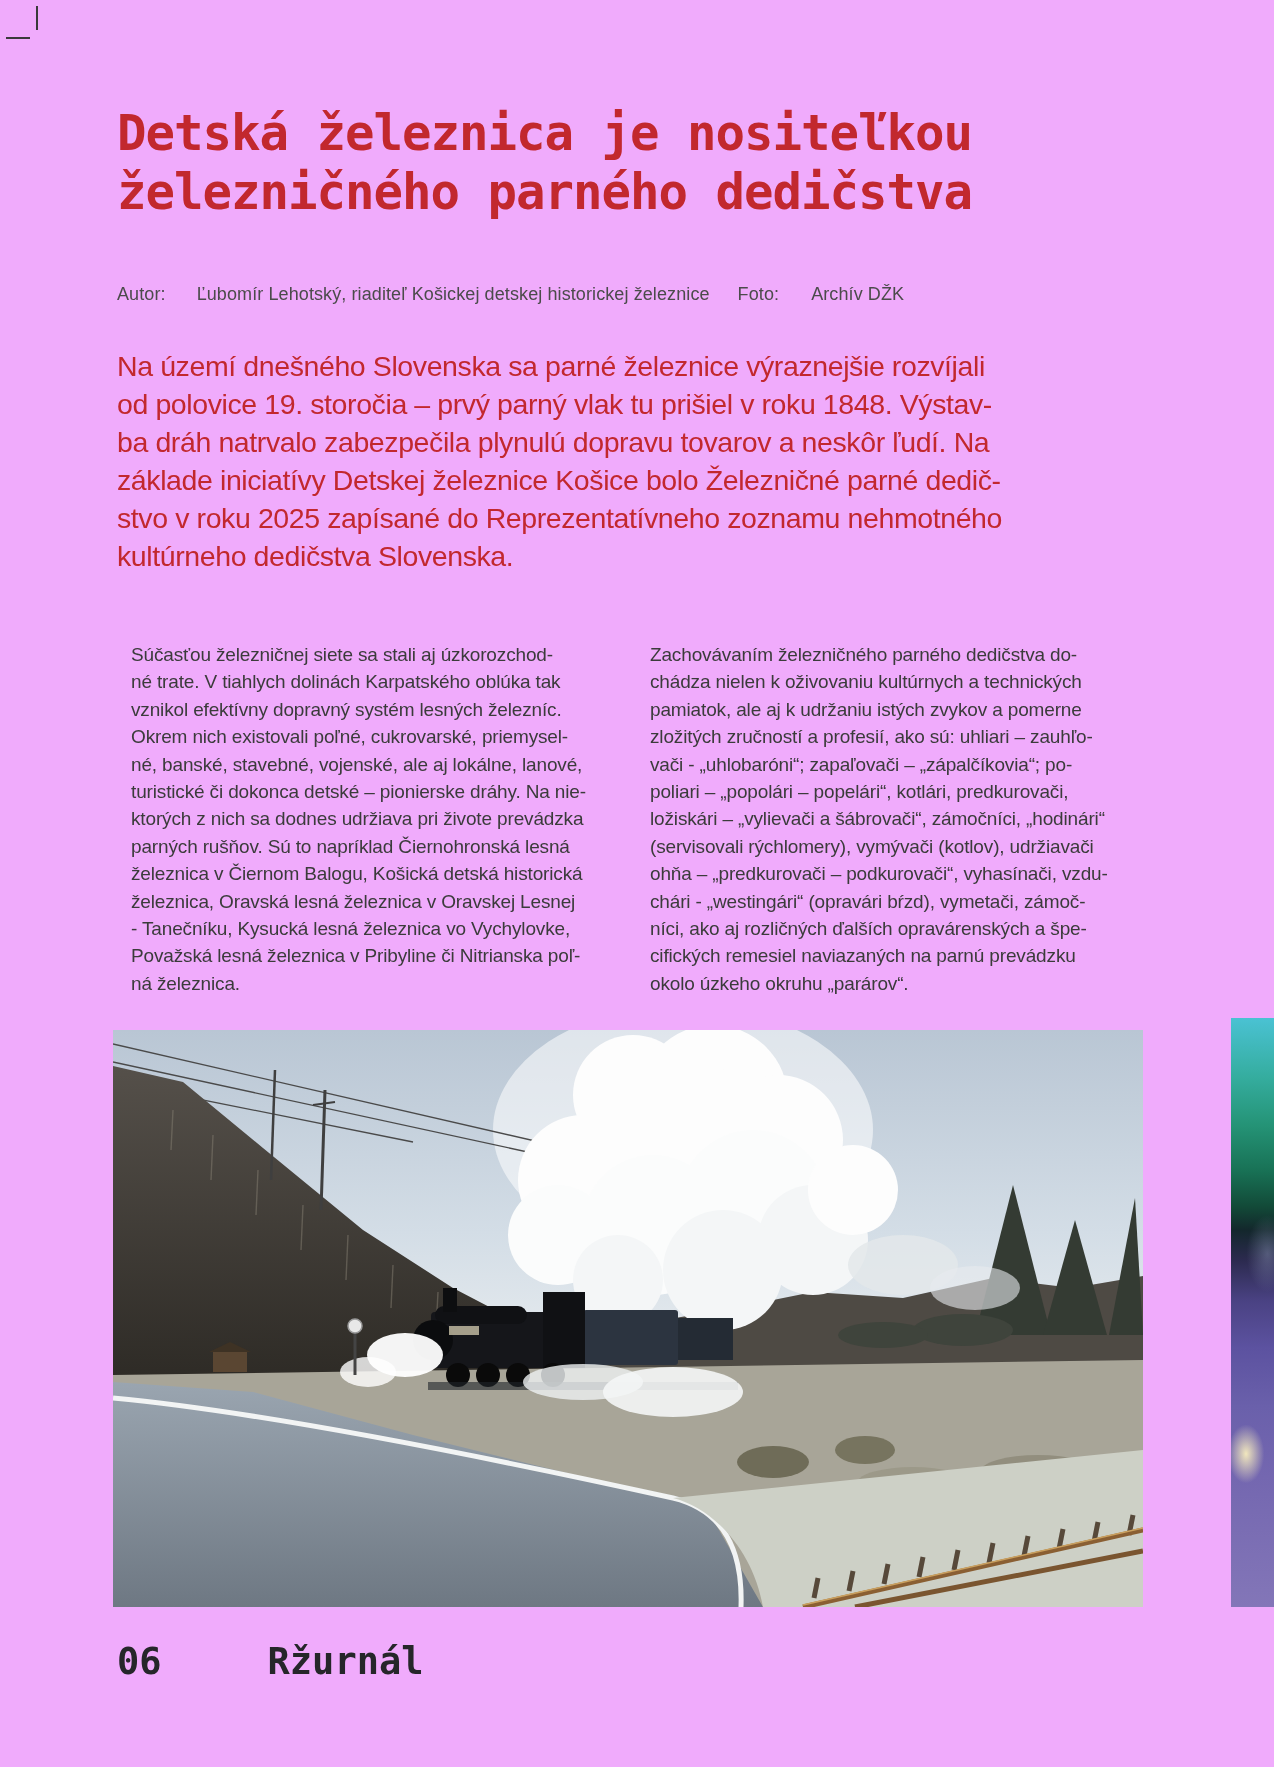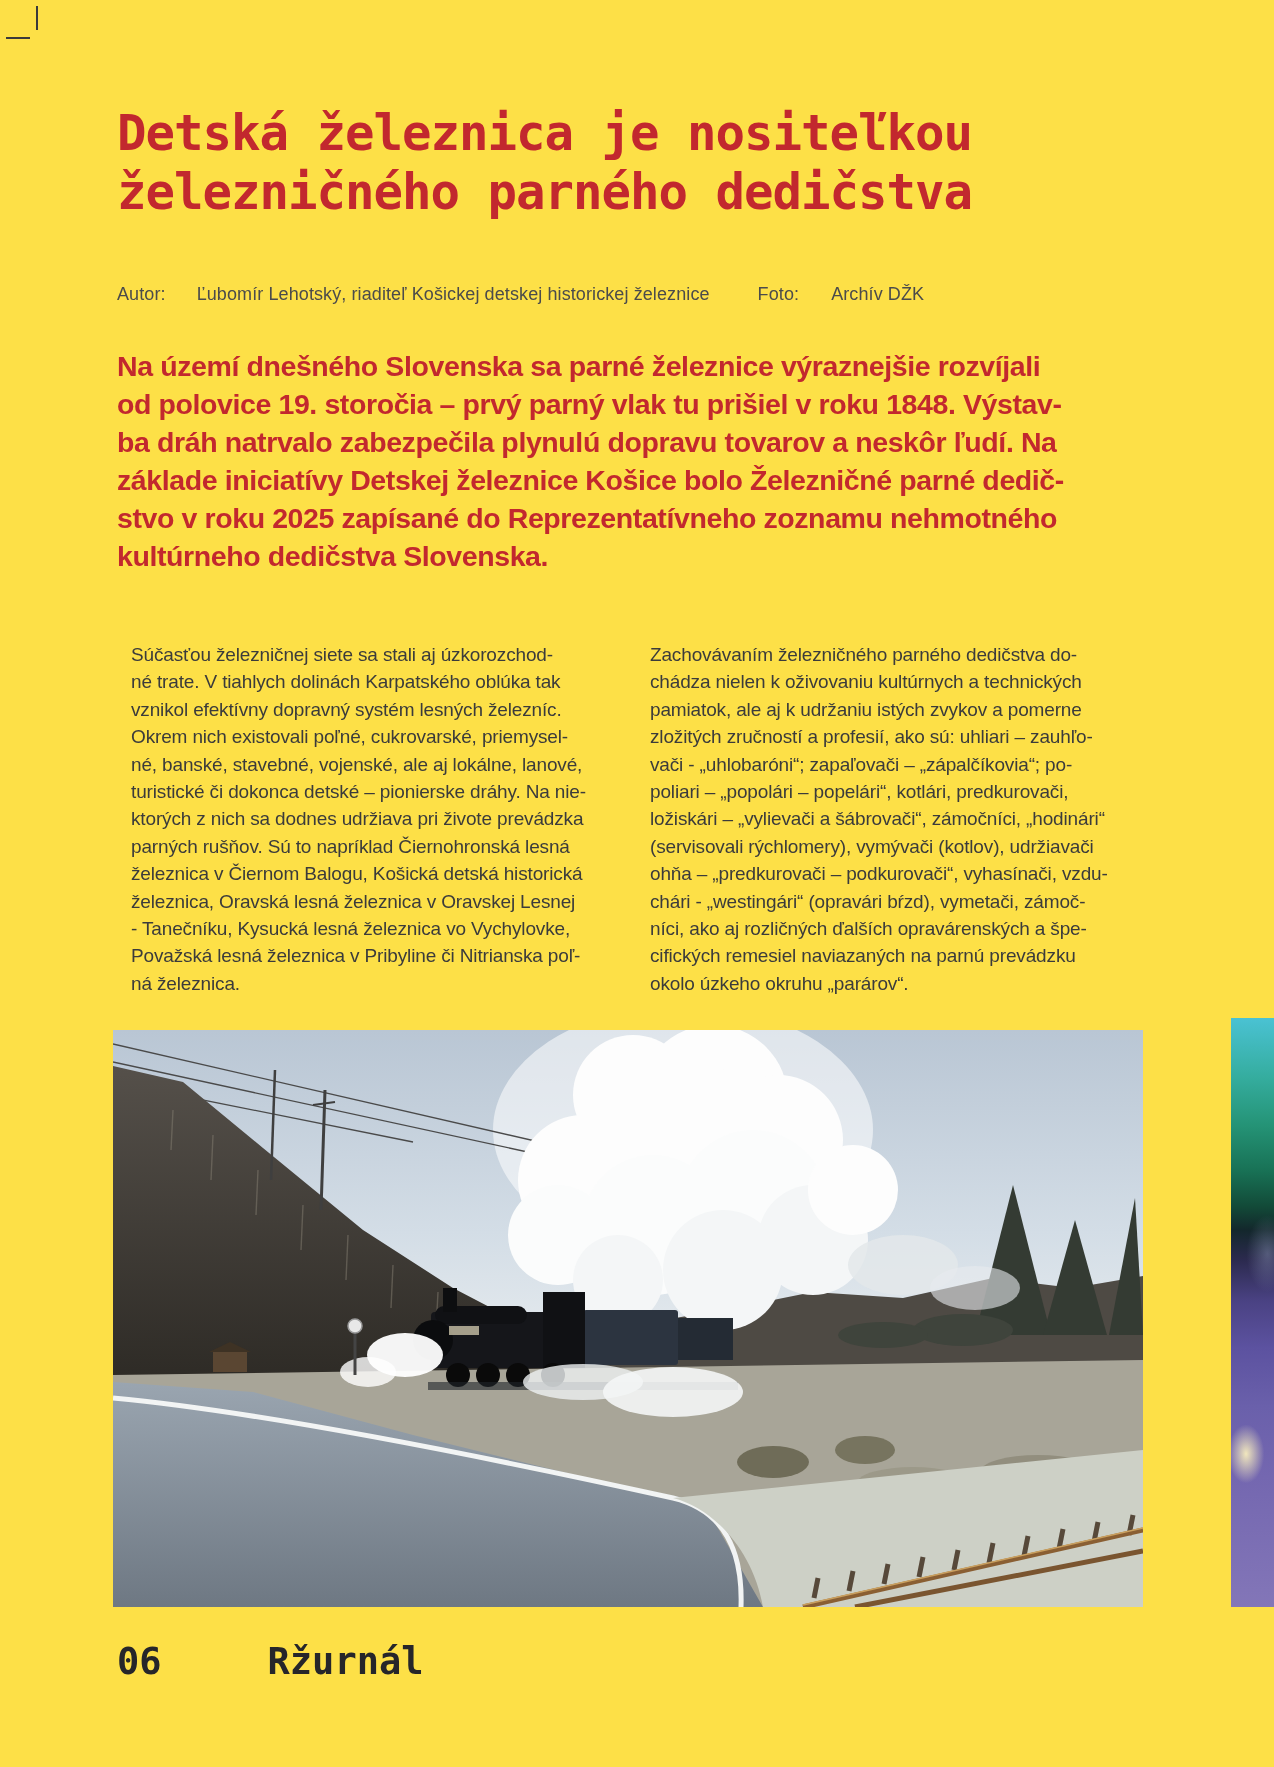--- a/index.html
+++ b/index.html
@@ -1,35 +1,35 @@
 <!DOCTYPE html>
 <html style="--accent: #c2282e; --body_text: #3b3b3b; --byline_text: #4b4b4b; --footer_text: #26262a; --strip_top: #4ac2d3; --strip_middle: #124a38; --strip_bottom: #7467b0;"><head>
 <meta charset="utf-8">
 <style>
   html,body{margin:0;padding:0;background:#ffffff;}
-  .page{position:relative;width:1274px;height:1767px;background:#fde047;overflow:hidden;
+  .page{position:relative;width:1274px;height:1767px;background:#f0abfc;overflow:hidden;
         font-family:"Liberation Sans", sans-serif;}
 
   .crop-mark{position:absolute;background:#3a3a3a;}
   .crop-mark.v{left:36px;top:6px;width:2px;height:24px;}
   .crop-mark.h{left:6px;top:37px;width:24px;height:2px;}
 
   .title{position:absolute;left:117px;top:104px;margin:0;
          font-family:"DejaVu Sans Mono", monospace;font-weight:bold;
          font-size:49px;line-height:59px;letter-spacing:-1px;color:var(--accent);}
   .title-line{white-space:nowrap;}
 
   .byline{position:absolute;left:117px;top:284px;font-size:18px;color:var(--byline_text);
           letter-spacing:.1px;white-space:nowrap;}
   .byline .b-author{margin-left:31px;}
-  .byline .b-photo-label{margin-left:48px;}
+  .byline .b-photo-label{margin-left:28px;}
   .byline .b-photo{margin-left:32px;}
 
   .lead{position:absolute;left:117px;top:347px;color:var(--accent);
-        font-weight:bold;font-size:28.5px;line-height:38px;letter-spacing:-.4px;}
+        font-weight:normal;font-size:28.5px;line-height:38px;letter-spacing:-.4px;}
   .lead-line{white-space:nowrap;}
 
   .col{position:absolute;top:641px;font-size:19px;line-height:27.4px;
        color:var(--body_text);letter-spacing:-.15px;}
   .col-left{left:131px;width:500px;}
   .col-right{left:650px;width:500px;}
   .body-line{white-space:nowrap;}
 
   .photo{position:absolute;left:113px;top:1030px;width:1030px;height:577px;margin:0;
          overflow:hidden;}

